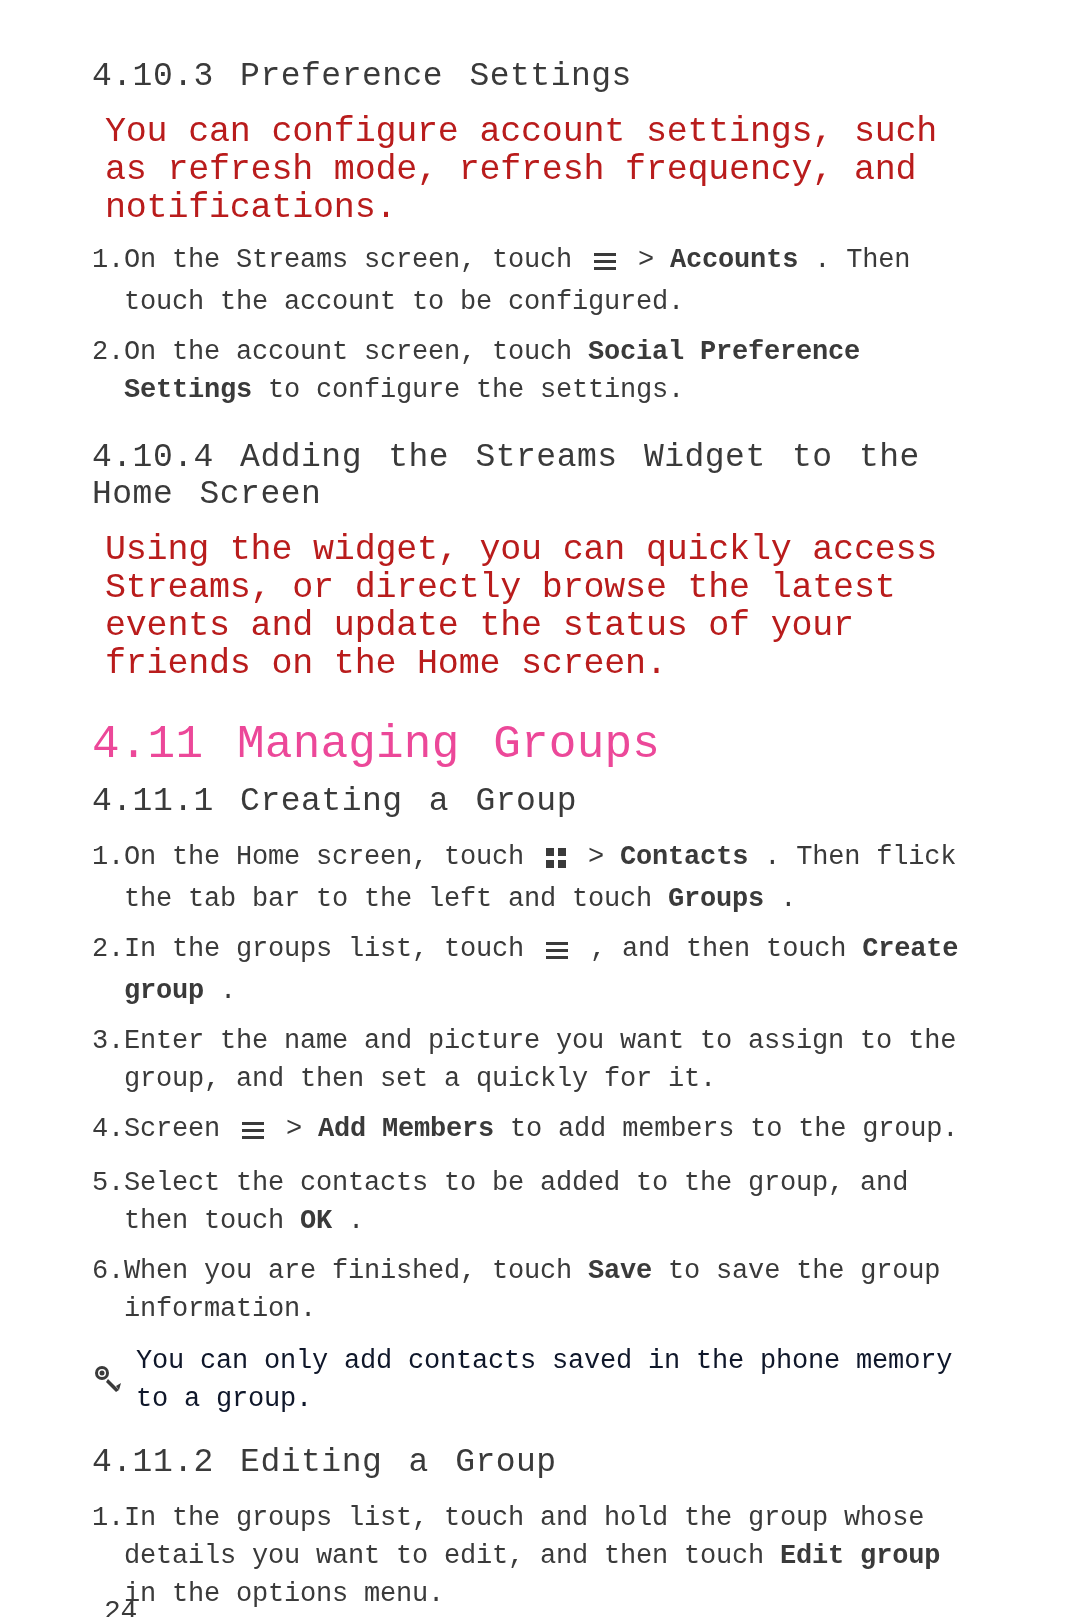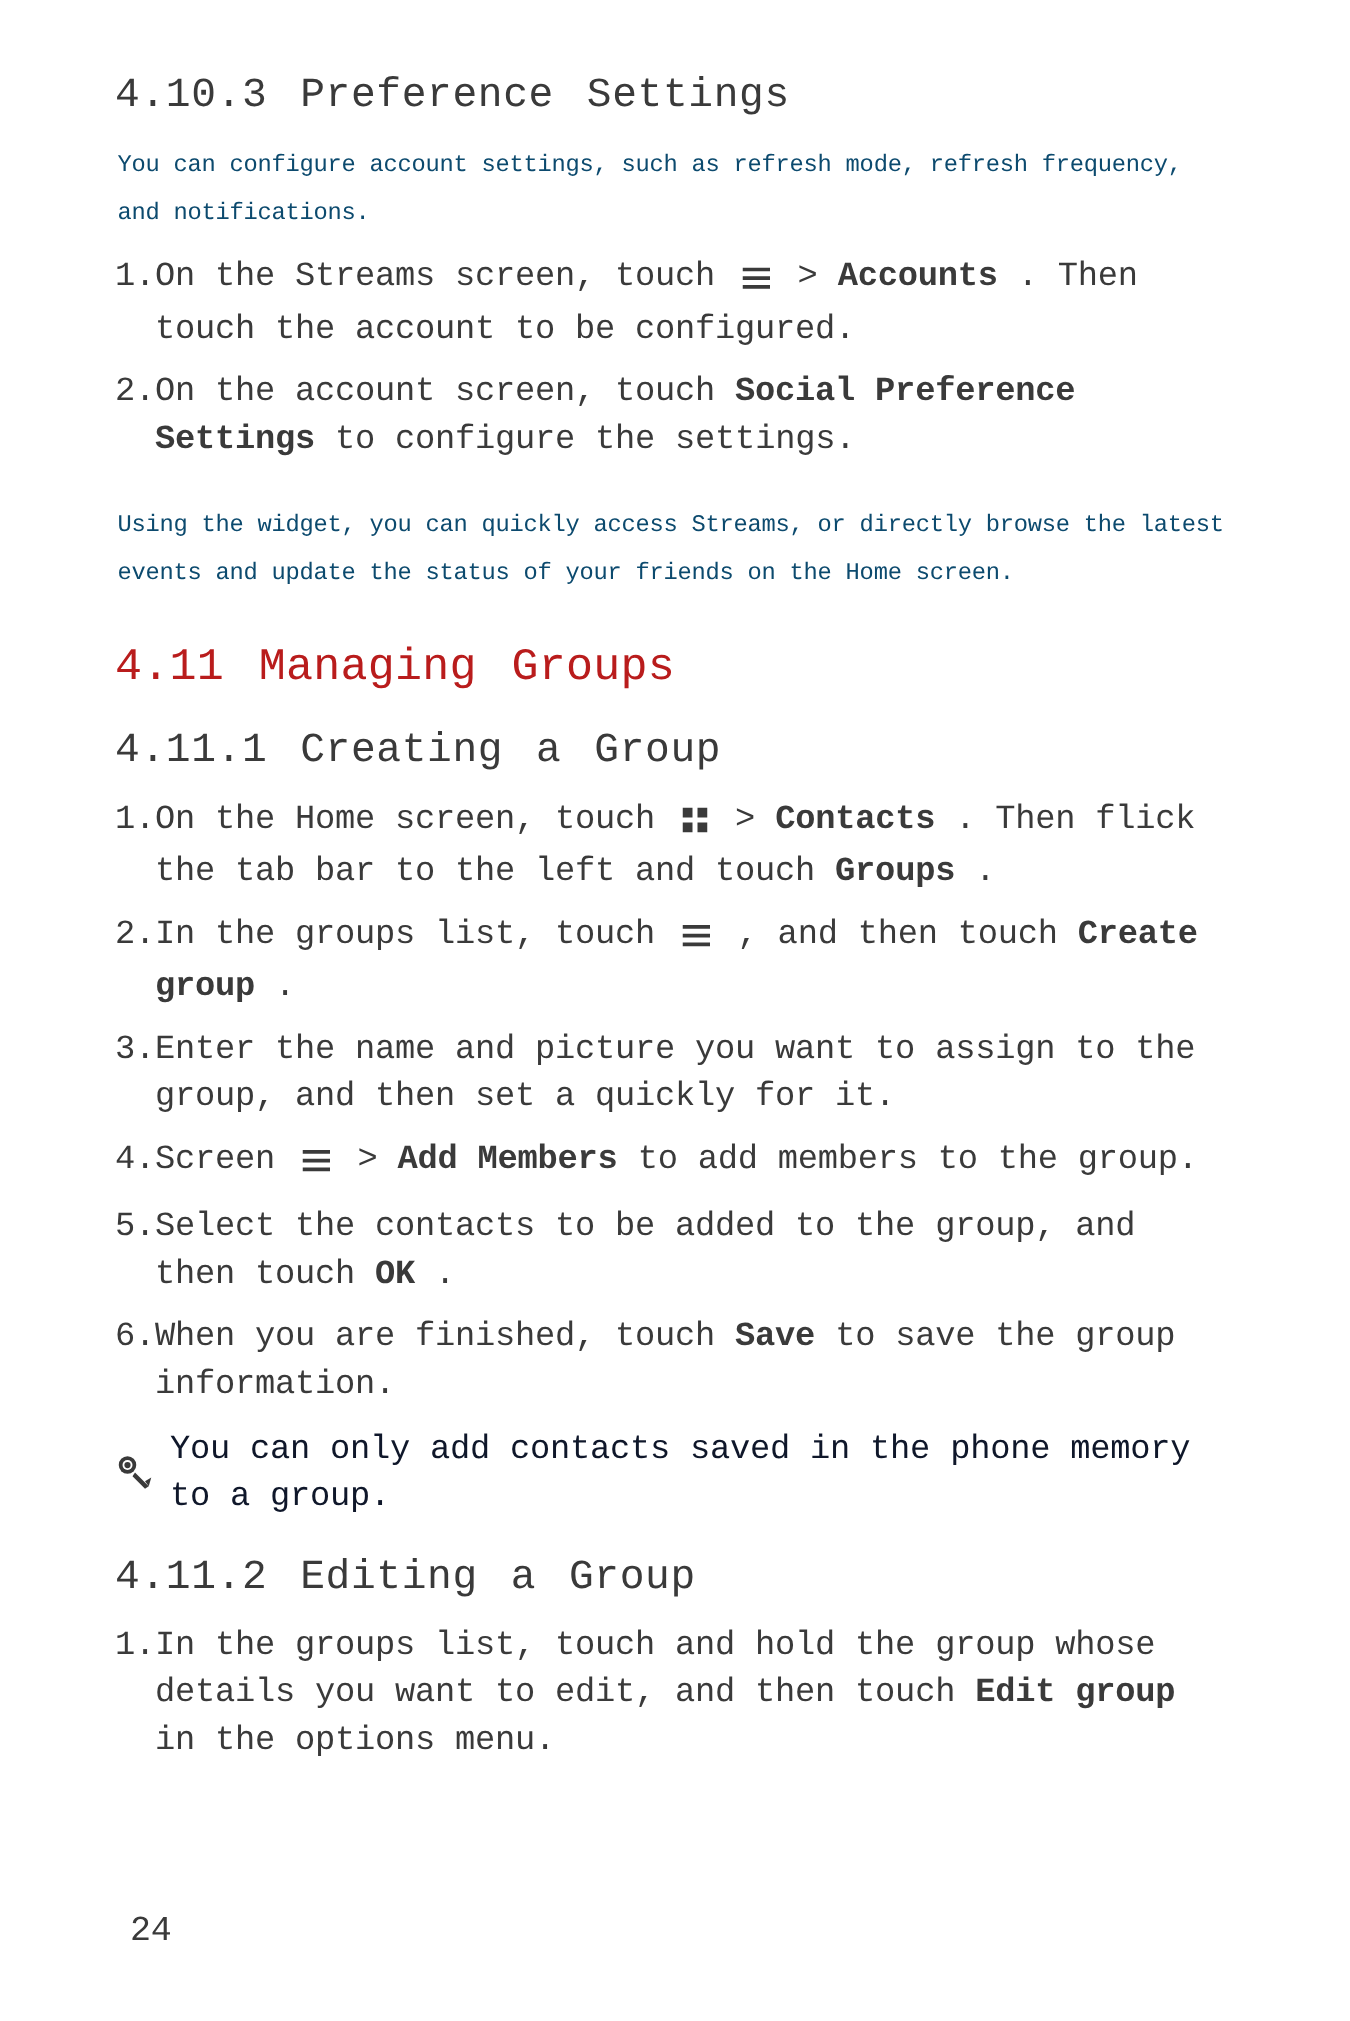--- a/index.html
+++ b/index.html
@@ -20,32 +20,32 @@
   }
   .h3 {
     font-size: 33px;
     font-weight: 400;
     color: #3a3a3a;
     margin: 0 0 18px 0;
     letter-spacing: 0.5px;
     word-spacing: 6px;
   }
   .h2 {
-    font-size: 36px;
+    font-size: 46px;
     font-weight: 400;
-    color: #b91c1c;
-    margin: 36px 0 28px 0;
+    color: #ec4899;
+    margin: 36px 0 12px 0;
     letter-spacing: 0.2px;
     word-spacing: 6px;
   }
   .body-text {
-    font-size: 19px;
+    font-size: 35px;
     line-height: 38px;
-    color: #0c4a6e;
-    margin: 0 0 14px 2px;
+    color: #b91c1c;
+    margin: 0 0 14px 13px;
   }
   .list {
     margin: 0 0 30px 0;
     padding: 0;
   }
   .list-item {
     font-size: 27px;
     line-height: 38px;
     color: #3a3a3a;
     margin: 0 0 12px 0;
@@ -119,20 +119,21 @@
     <div class="list-item">
       <span class="marker">2.</span>
       <span class="content">
         <span>On the account screen, touch </span>
         <span class="bold">Social Preference Settings</span>
         <span> to configure the settings.</span>
       </span>
     </div>
   </div>
 
+  <div class="h3">4.10.4  Adding the Streams Widget to the Home Screen</div>
   <p class="body-text">Using the widget, you can quickly access Streams, or directly browse the latest events and update the status of your friends on the Home screen.</p>
 
   <div class="h2">4.11  Managing Groups</div>
 
   <div class="h3">4.11.1  Creating a Group</div>
 
   <div class="list" style="margin-bottom:14px;">
     <div class="list-item">
       <span class="marker">1.</span>
       <span class="content">

